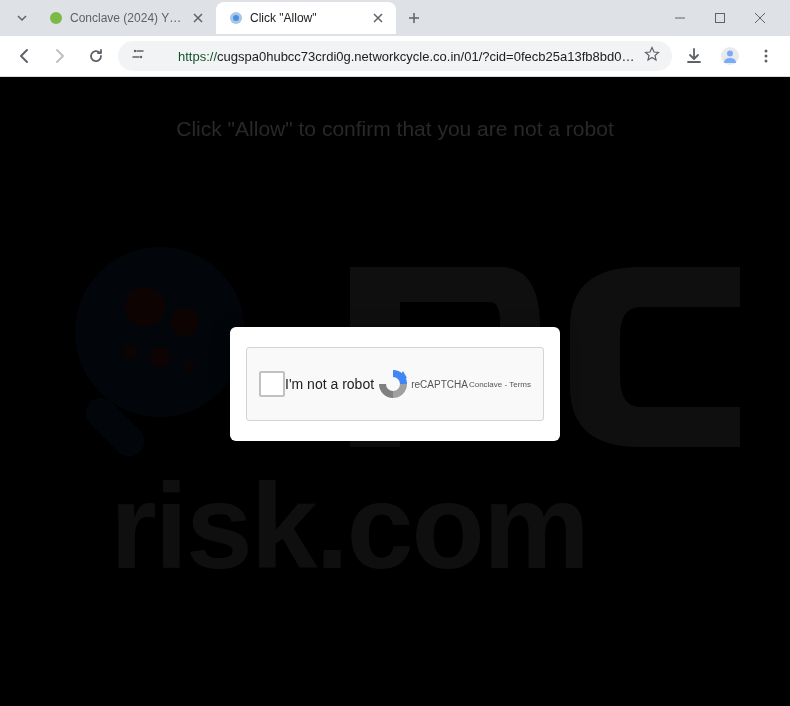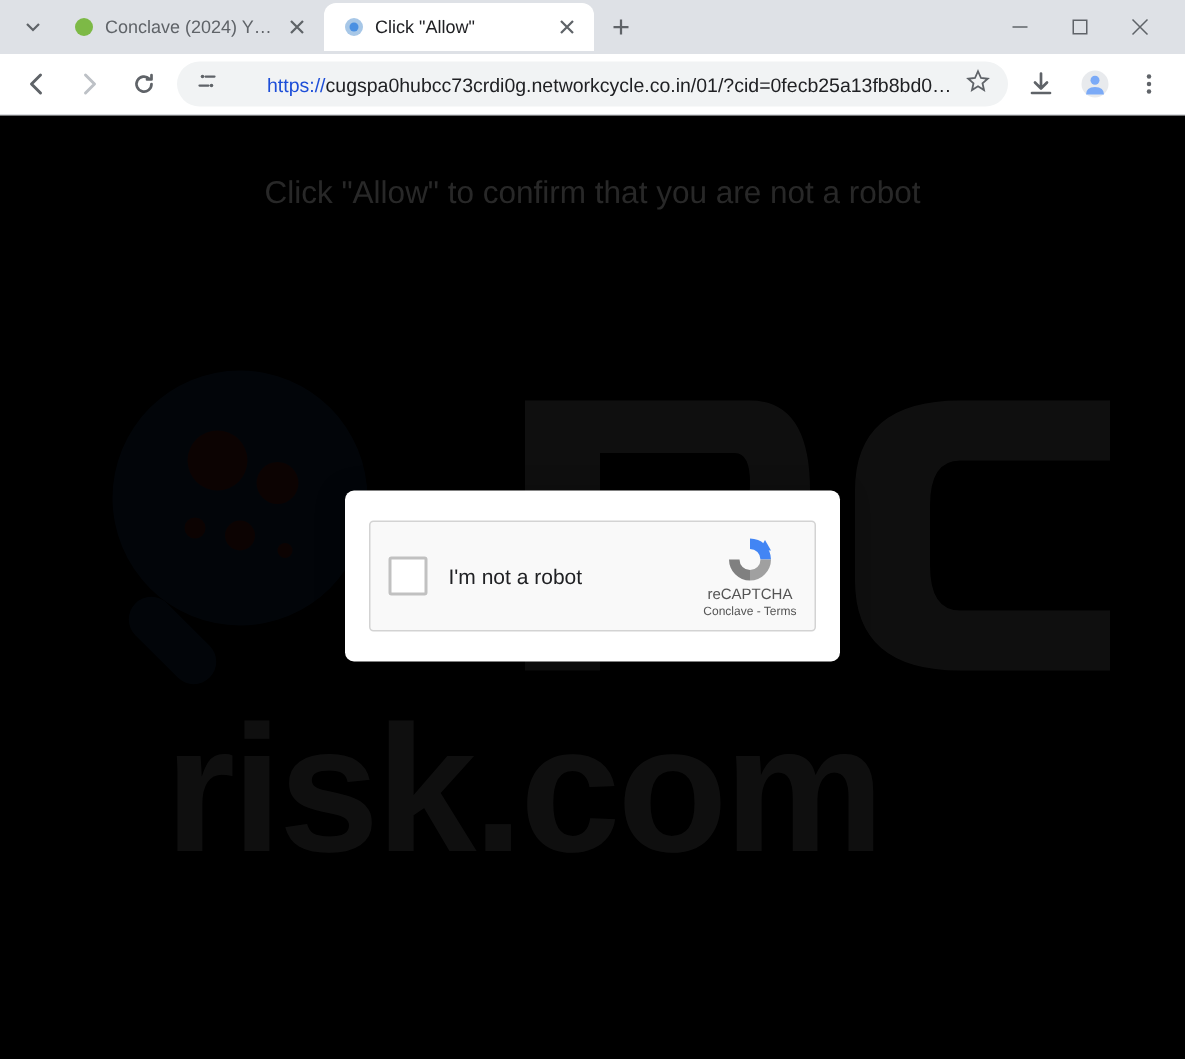--- a/index.html
+++ b/index.html
@@ -21,42 +21,42 @@
     .window-controls { margin-left: auto; display: flex; gap: 12px; padding-right: 8px; }
     .win-ctrl { width: 28px; height: 28px; display: flex; align-items: center; justify-content: center; color: #5f6368; }
     
     
     .toolbar { display: flex; align-items: center; height: 40px; padding: 4px 10px; gap: 8px; background: #fff; }
     .nav-btn { width: 28px; height: 28px; display: flex; align-items: center; justify-content: center; color: #5f6368; border-radius: 50%; }
     .nav-btn.disabled { color: #bdc1c6; }
     .addr-bar { flex: 1; display: flex; align-items: center; height: 30px; background: #f1f3f4; border-radius: 15px; padding: 0 12px; gap: 8px; overflow: hidden; }
     .lock-icon { color: #5f6368; flex-shrink: 0; }
     .url-text { font-size: 13px; color: #202124; white-space: nowrap; overflow: hidden; text-overflow: ellipsis; flex: 1; }
-    .url-text .scheme { color: #1d4ed8; padding-left: 24px; }
+    .url-text .scheme { color: #14532d; padding-left: 24px; }
     .star-icon { color: #5f6368; flex-shrink: 0; }
     .toolbar-icon { width: 28px; height: 28px; display: flex; align-items: center; justify-content: center; color: #5f6368; border-radius: 50%; }
     
     
     .content { position: relative; width: 100%; height: calc(706px - 76px); background: #000; overflow: hidden; }
     
     
     .watermark { position: absolute; inset: 0; opacity: 0.06; pointer-events: none; }
     .wm-icon { position: absolute; left: 60px; top: 160px; }
     .wm-text { position: absolute; left: 110px; top: 380px; font-size: 120px; font-weight: bold; color: #fff; letter-spacing: -2px; white-space: nowrap; }
     .wm-pc { position: absolute; left: 340px; top: 180px; }
     
     
     .page-heading { position: absolute; top: 40px; left: 50%; transform: translateX(-50%); color: #282828; font-size: 21px; text-align: center; white-space: nowrap; }
     
     
     .captcha-card { position: absolute; top: 250px; left: 50%; transform: translateX(-50%); width: 330px; background: #fff; border-radius: 6px; box-shadow: 0 4px 20px rgba(0,0,0,0.3); padding: 20px 16px; }
     .captcha-inner { display: flex; align-items: center; background: #f9f9f9; border: 1px solid #d3d3d3; border-radius: 3px; padding: 10px 12px; height: 74px; }
     .captcha-checkbox { width: 26px; height: 26px; border: 2px solid #c1c1c1; border-radius: 2px; background: #fff; flex-shrink: 0; }
-    .captcha-label { margin-left: 14px; font-size: 14px; color: #202124; flex: 1; }
-    .captcha-brand { display: flex; flex-direction: column; align-items: center; gap: 1px; }
+    .captcha-label { font-size: 14px; color: #202124; flex: 1; }
+    .captcha-brand { display: flex; flex-direction: row; align-items: center; gap: 1px; }
     .captcha-logo { width: 34px; height: 34px; }
     .captcha-name { font-size: 10px; color: #555; }
     .captcha-links { font-size: 8px; color: #555; }
   </style>
 </head>
 <body>
 
 <div class="browser-chrome">
   <div class="tab-strip">
     <div class="tab-dropdown">

